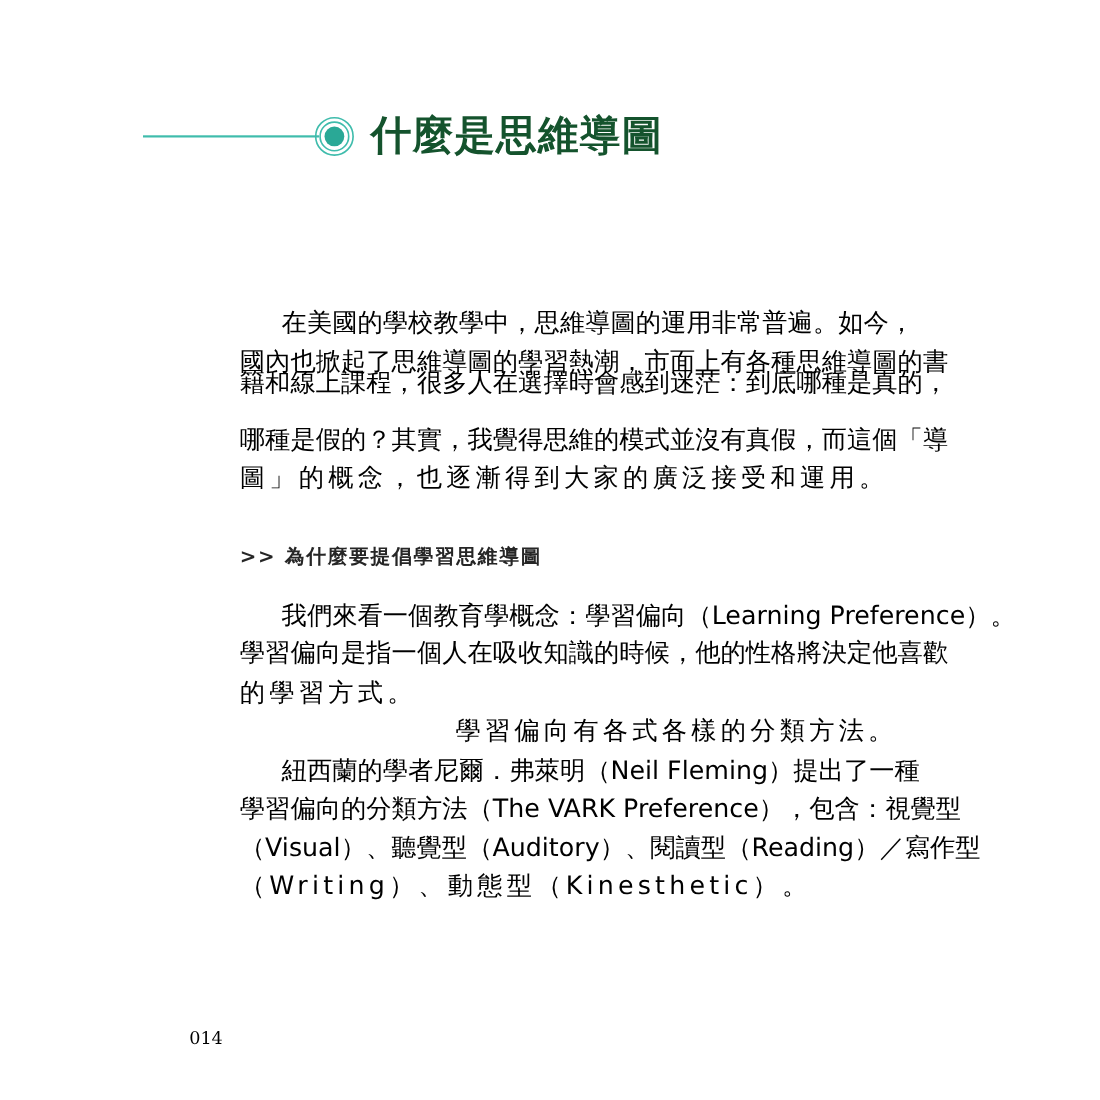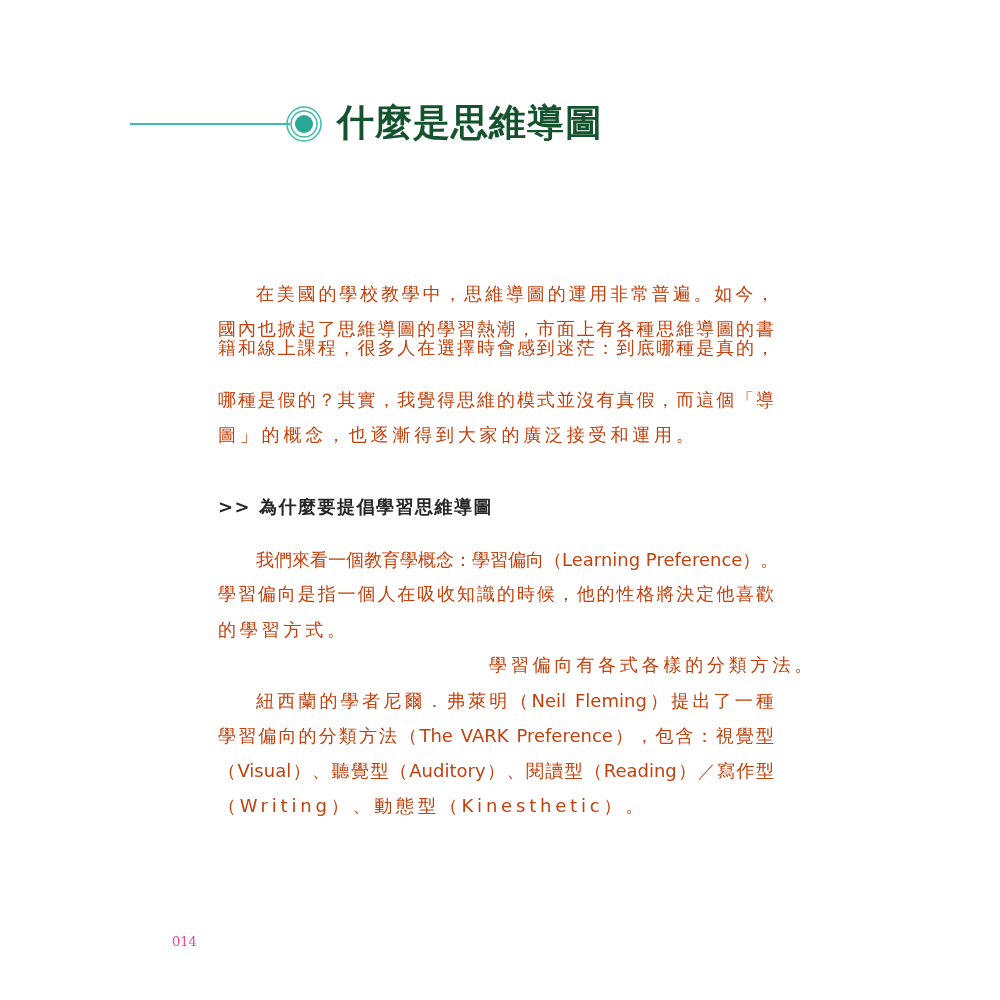--- a/index.html
+++ b/index.html
@@ -39,24 +39,24 @@
     font-size: 37px;
     letter-spacing: 1px;
     color: #14532d;
     white-space: nowrap;
     line-height: 48px;
   }
   .line {
     position: absolute;
     left: 218px;
     width: 560px;
-    font-size: 18px;
+    font-size: 23px;
     line-height: 24px;
     white-space: nowrap;
-    color: #c2410c;
+    color: #000000;
     letter-spacing: 3.8px;
   }
   .line.indent { left: 256px; text-align: right; }
   .line.just { text-align-last: justify; text-align: justify; width: 556px; letter-spacing: 0; }
   .line.indent.just { width: 518px; }
   .subhead {
     position: absolute;
     left: 218px;
     top: 494px;
     font-size: 18px;
@@ -64,22 +64,22 @@
     line-height: 26px;
     color: #262626;
     white-space: nowrap;
     letter-spacing: 1.5px;
   }
   .page-number {
     position: absolute;
     left: 172px;
     top: 934px;
     font-family: "DejaVu Serif", "Liberation Serif", serif;
-    font-size: 13px;
-    color: #ec4899;
+    font-size: 16px;
+    color: #000000;
   }
 </style>
 </head>
 <body>
 
 <div class="header-rule"></div>
 <svg class="header-target" viewBox="0 0 38 38">
   <circle cx="19" cy="19" r="17" fill="none" stroke="#3fbcac" stroke-width="1.5"></circle>
   <circle cx="19" cy="19" r="13" fill="none" stroke="#3fbcac" stroke-width="1.5"></circle>
   <circle cx="19" cy="19" r="9" fill="#2aa896"></circle>

